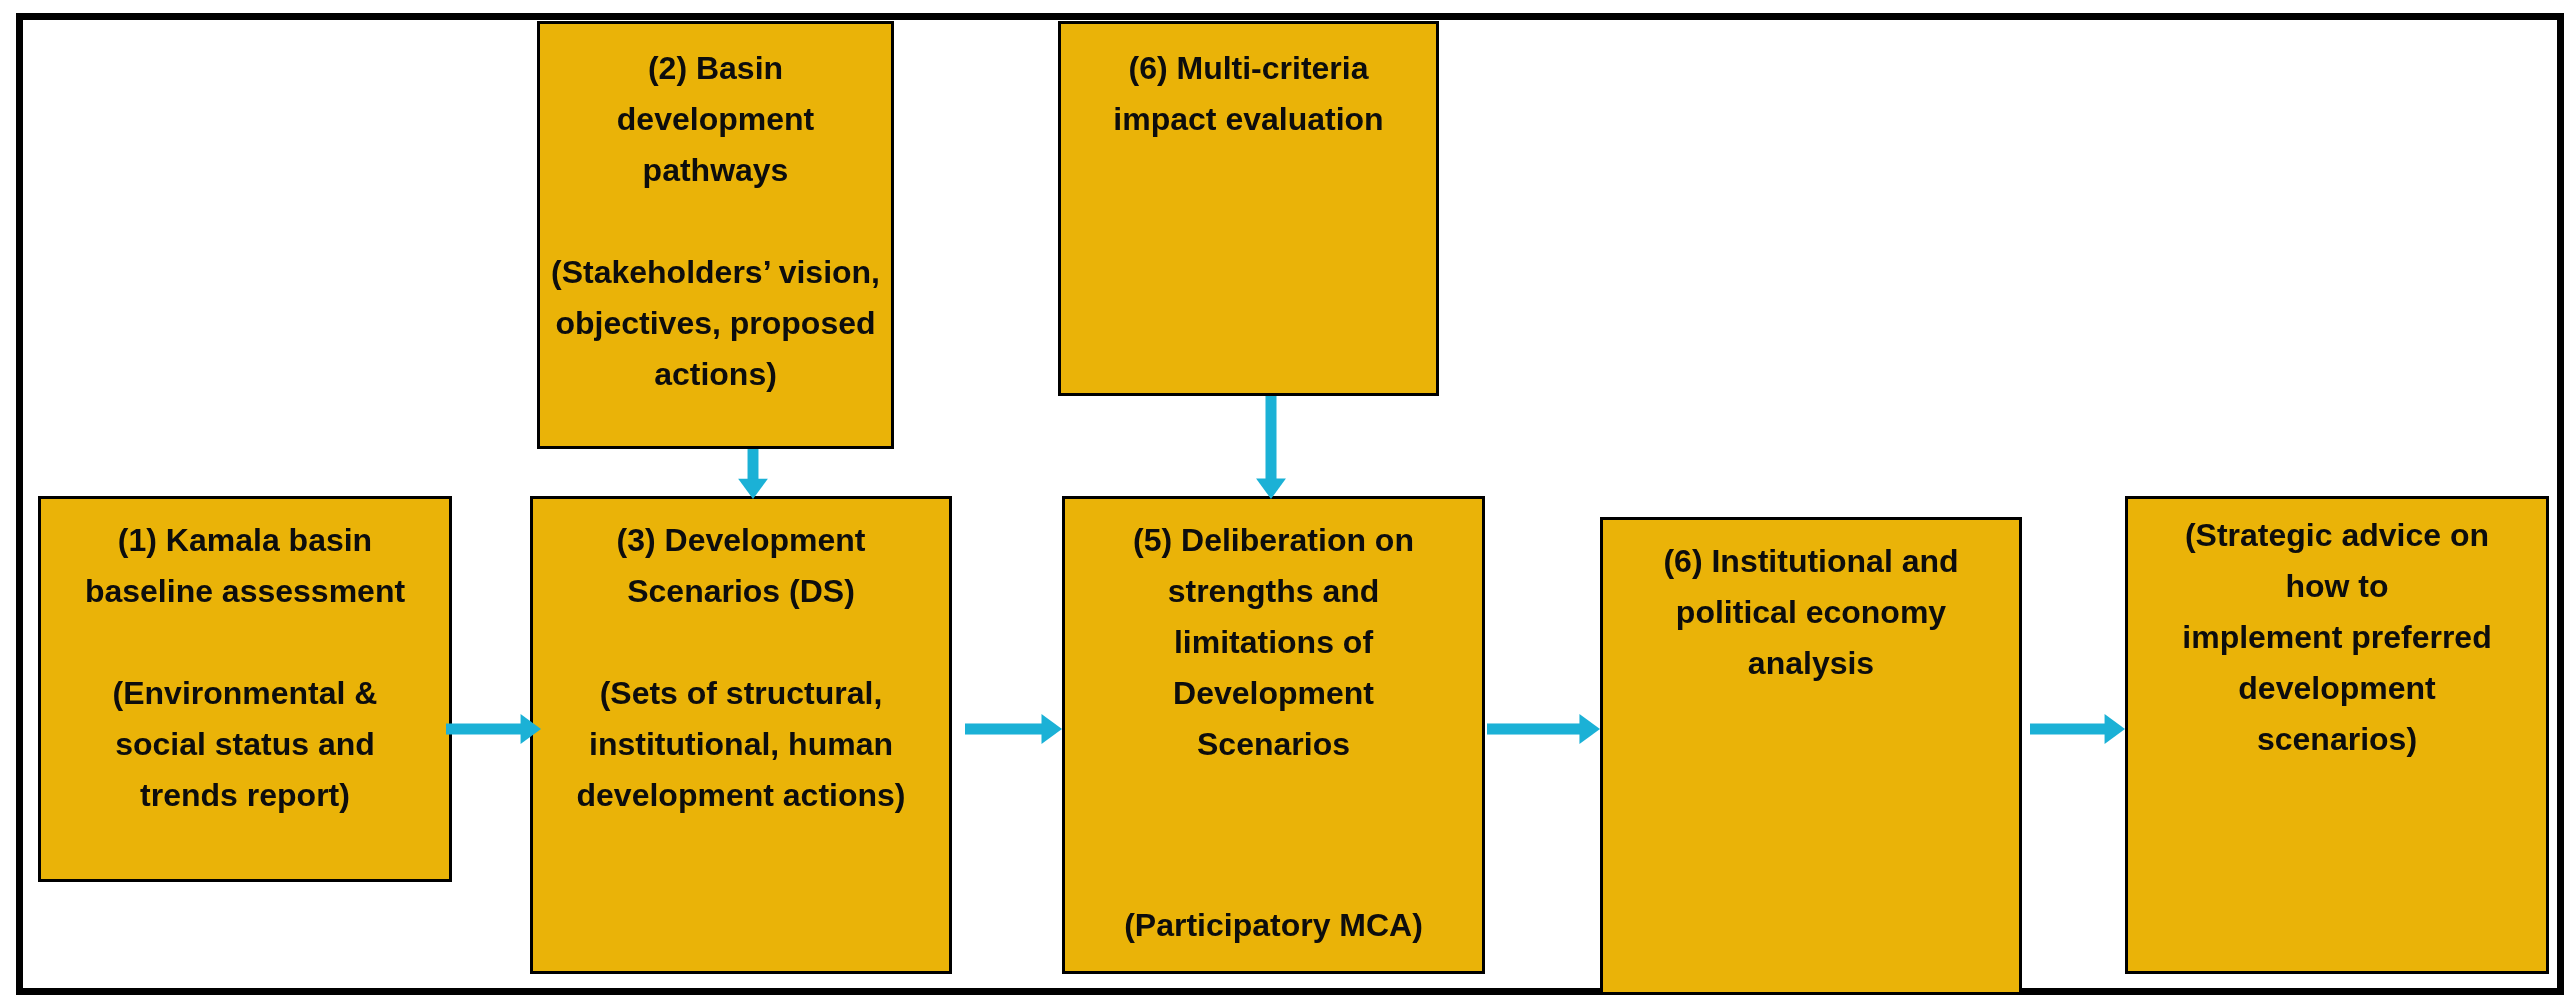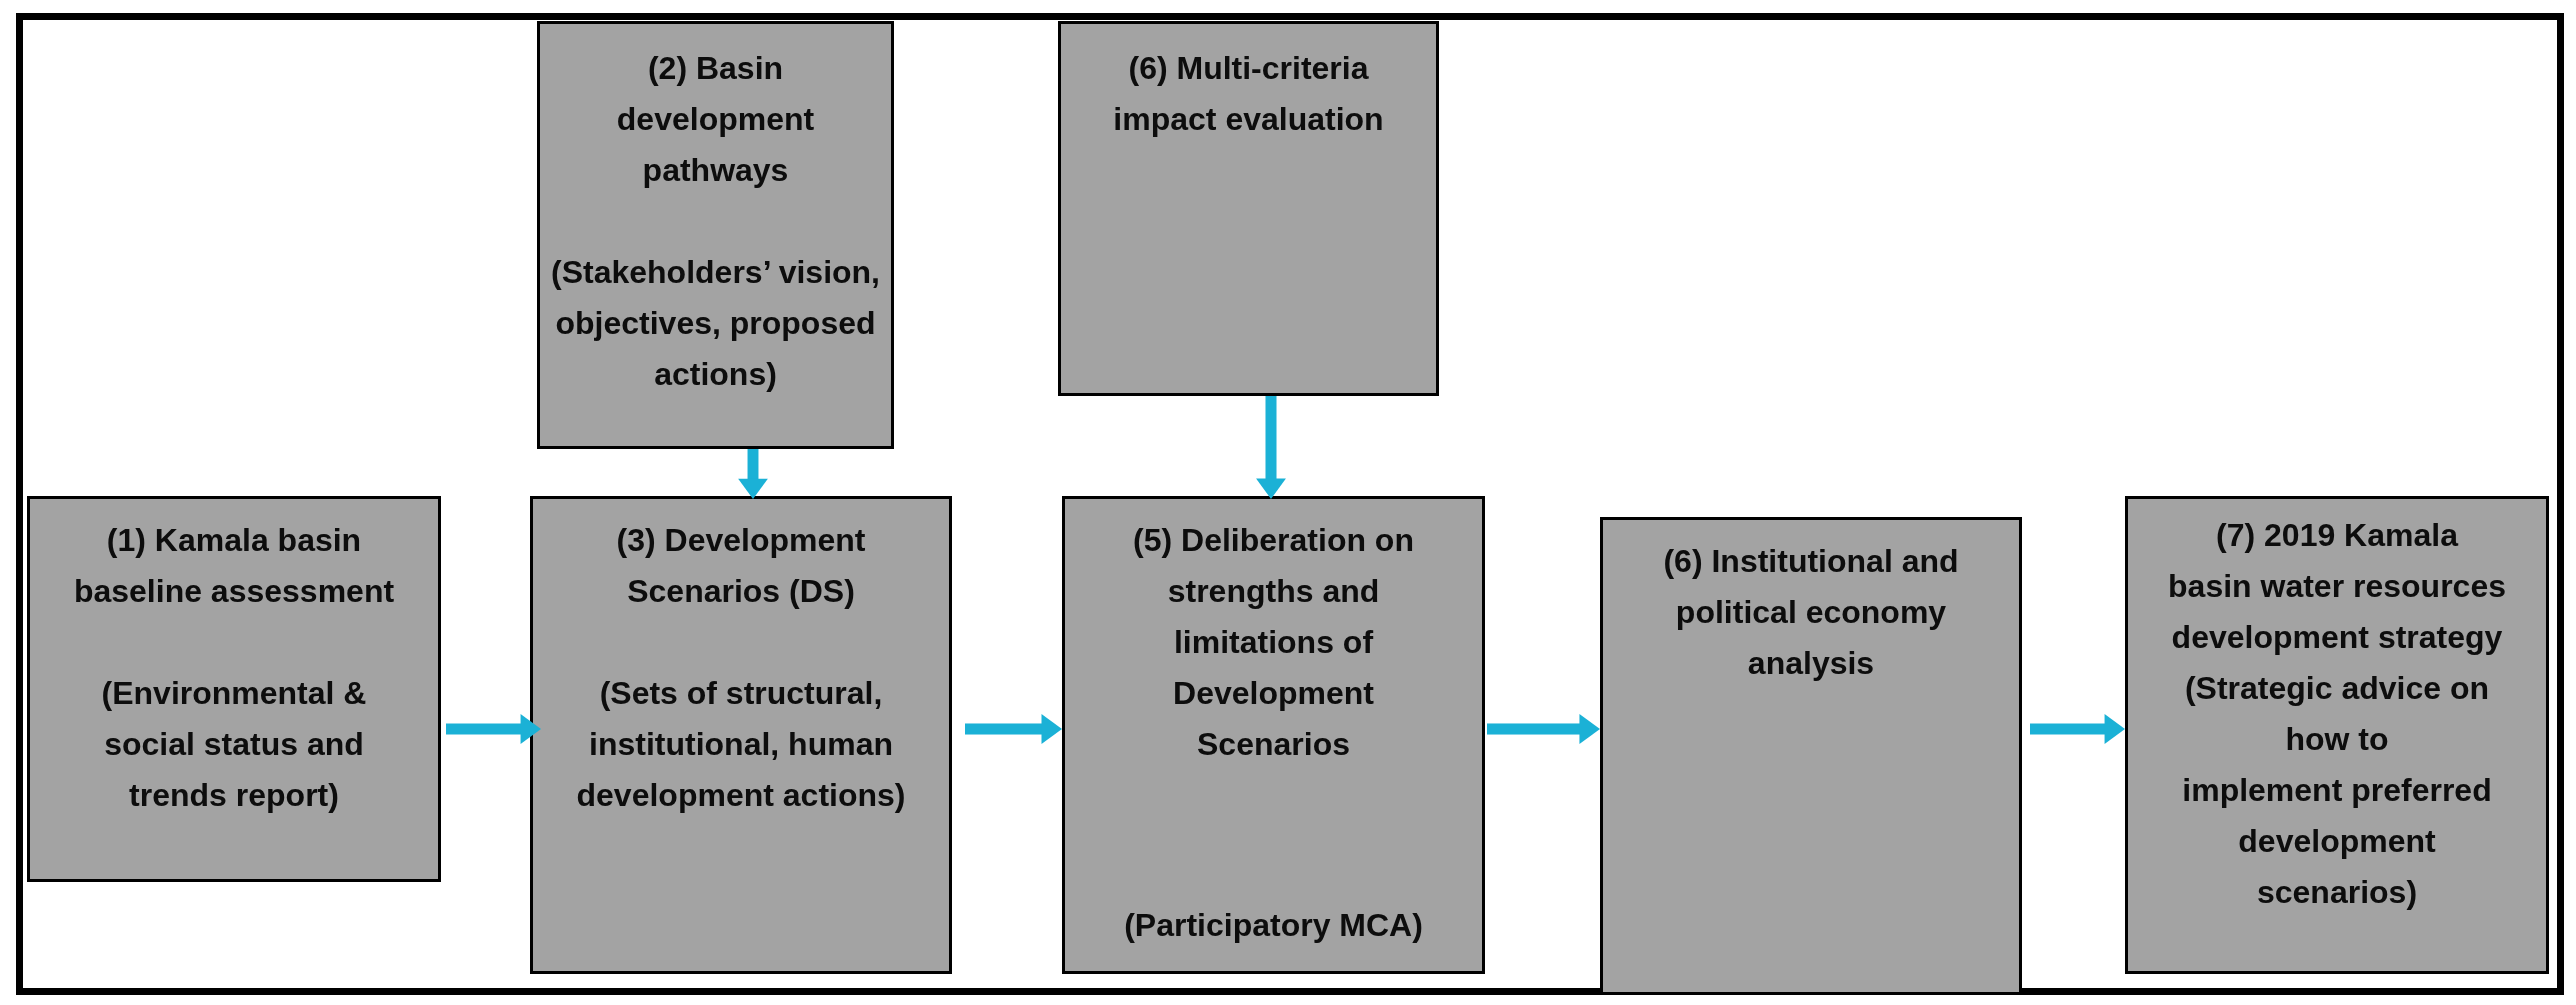--- a/index.html
+++ b/index.html
@@ -22,21 +22,21 @@
     width: 2548px;
     height: 982px;
     border: 7.9px solid #000000;
     box-sizing: border-box;
     background: transparent;
   }
   .box {
     position: absolute;
     box-sizing: border-box;
     border: 3.2px solid #000000;
-    background: #a3a3a3;
+    background: #eab308;
     display: flex;
     flex-direction: column;
     align-items: center;
     text-align: center;
     font-weight: 700;
     font-size: 32px;
     line-height: 51px;
     color: #0d0d0d;
     padding: 15.8px 6.3px 9.5px 6.3px;
   }
@@ -45,21 +45,21 @@
     display: block;
   }
   .box-sub.gap {
     margin-top: 51px;
   }
   .box-sub.gap-sm {
   }
   .box.bottom-sub {
     justify-content: space-between;
   }
-  #box-1 { left: 27px;   top: 496px; width: 414px; height: 386px; }
+  #box-1 { left: 38px;   top: 496px; width: 414px; height: 386px; }
   #box-2 { left: 537px;  top: 21px;  width: 357px; height: 428px; padding-top: 19px; }
   #box-3 { left: 530px;  top: 496px; width: 422px; height: 478px; }
   #box-4 { left: 1058px; top: 21px;  width: 381px; height: 375px; padding-top: 19px; }
   #box-5 { left: 1062px; top: 496px; width: 423px; height: 478px; padding: 15.8px 31.5px 20.5px 31.5px; }
   #box-6 { left: 1600px; top: 496px; width: 422px; height: 478px; padding: 15.8px 11px 22px 11px; margin-top: 21px; }
   #box-7 { left: 2125px; top: 496px; width: 424px; height: 478px; padding-top: 11px; }
   .arrow {
     position: absolute;
     display: block;
   }
@@ -110,23 +110,20 @@
     <span class="box-sub">(Participatory MCA)</span>
   </div>
 
   <div class="box bottom-sub" id="box-6">
     <span class="box-title">(6) Institutional and
 political economy
 analysis</span>
   </div>
 
   <div class="box" id="box-7">
-    <span class="box-title">(7) 2019 Kamala
-basin water resources
-development strategy</span>
     <span class="box-sub gap-sm">(Strategic advice on
 how to
 implement preferred
 development
 scenarios)</span>
   </div>
 
   <svg class="arrow" style="left: 446px; top: 710px; color: rgb(27, 177, 214);" width="95" height="38" viewBox="0 0 121 48">
     <rect x="0" y="17" width="97" height="14" fill="currentColor"></rect>
     <polygon points="95,5 121,24 95,43" fill="currentColor"></polygon>

